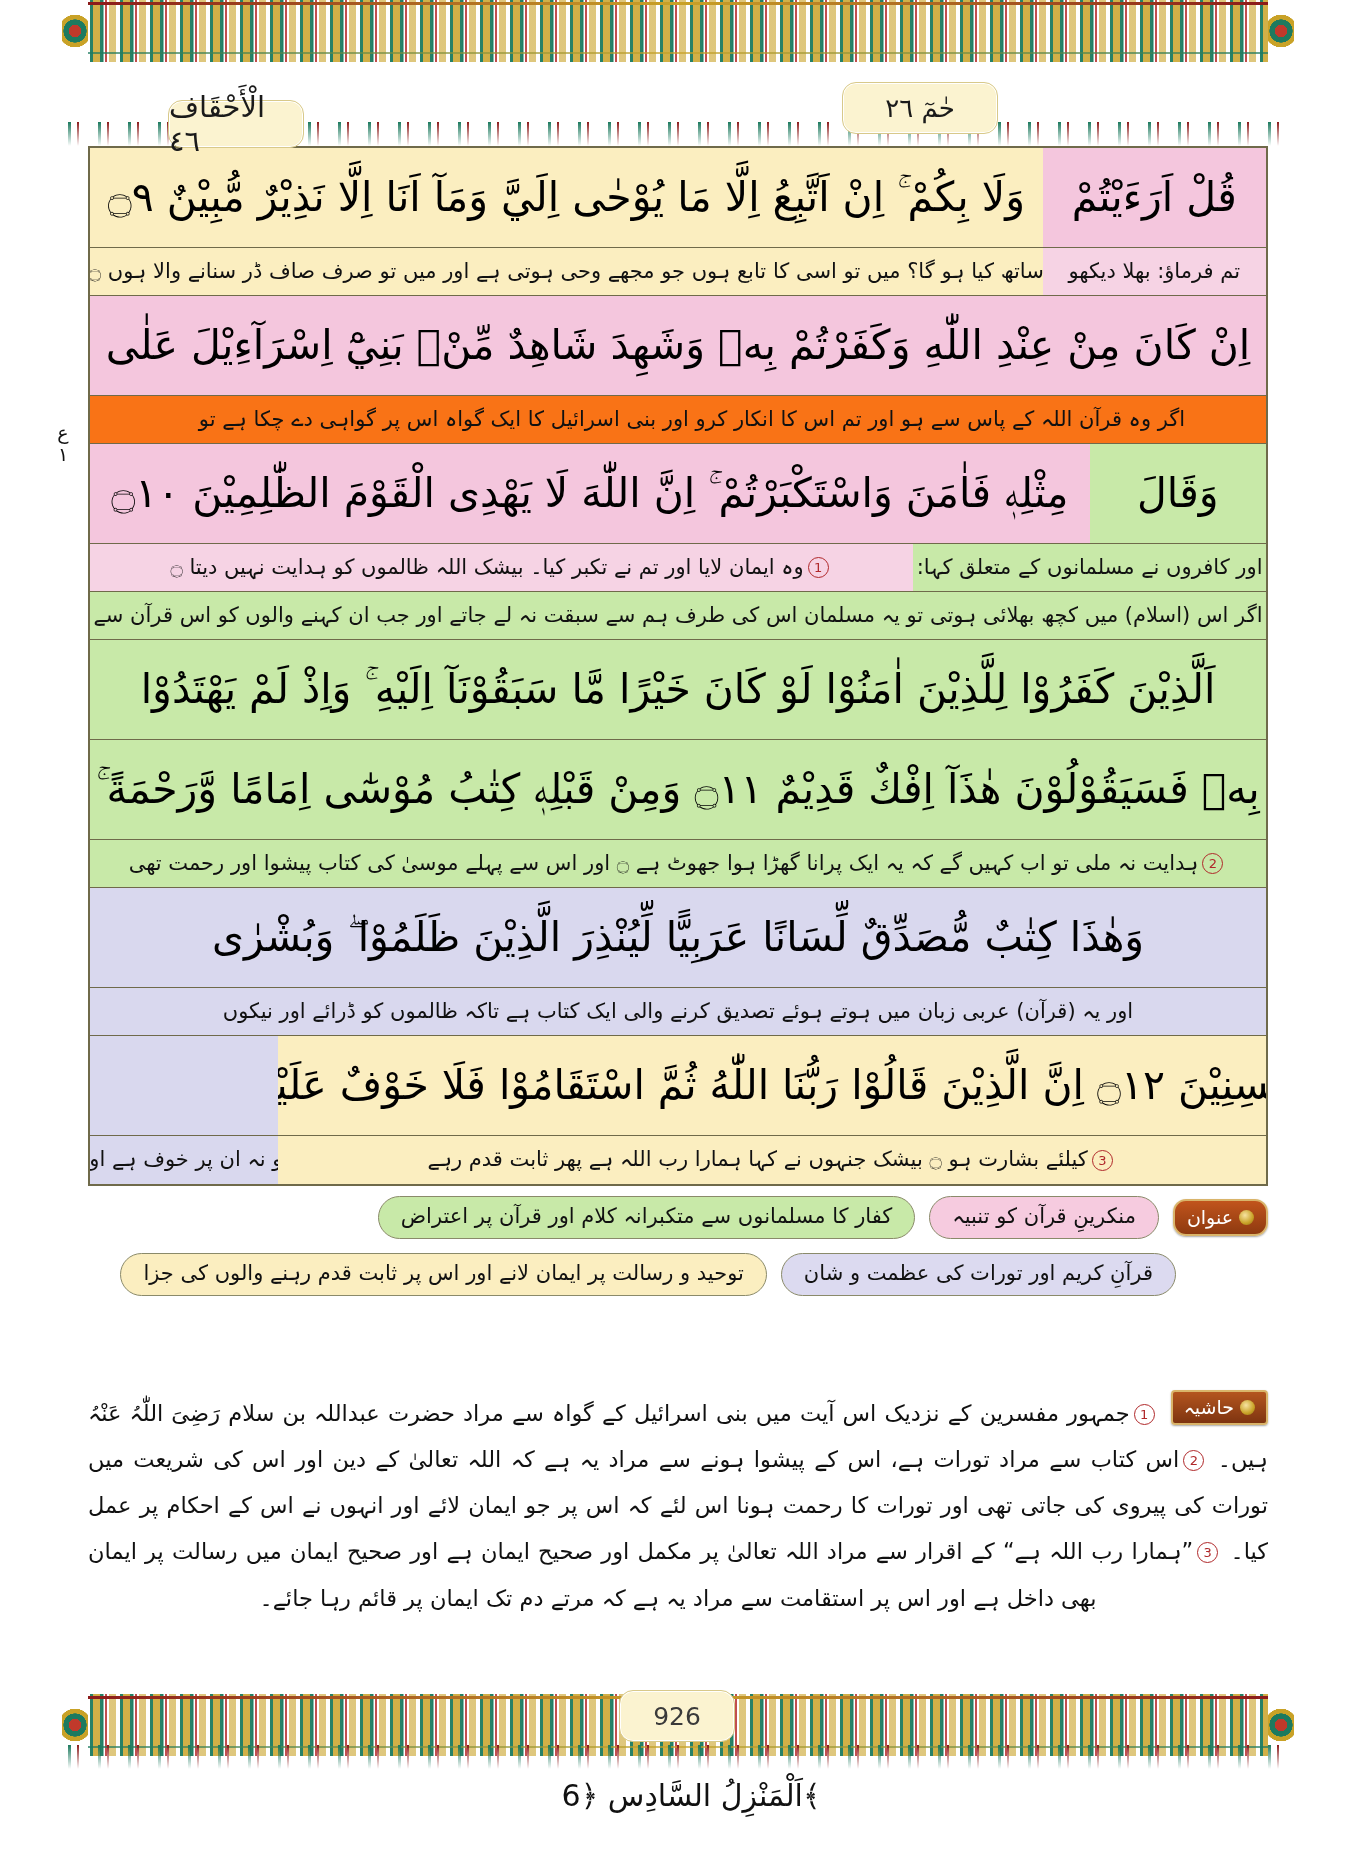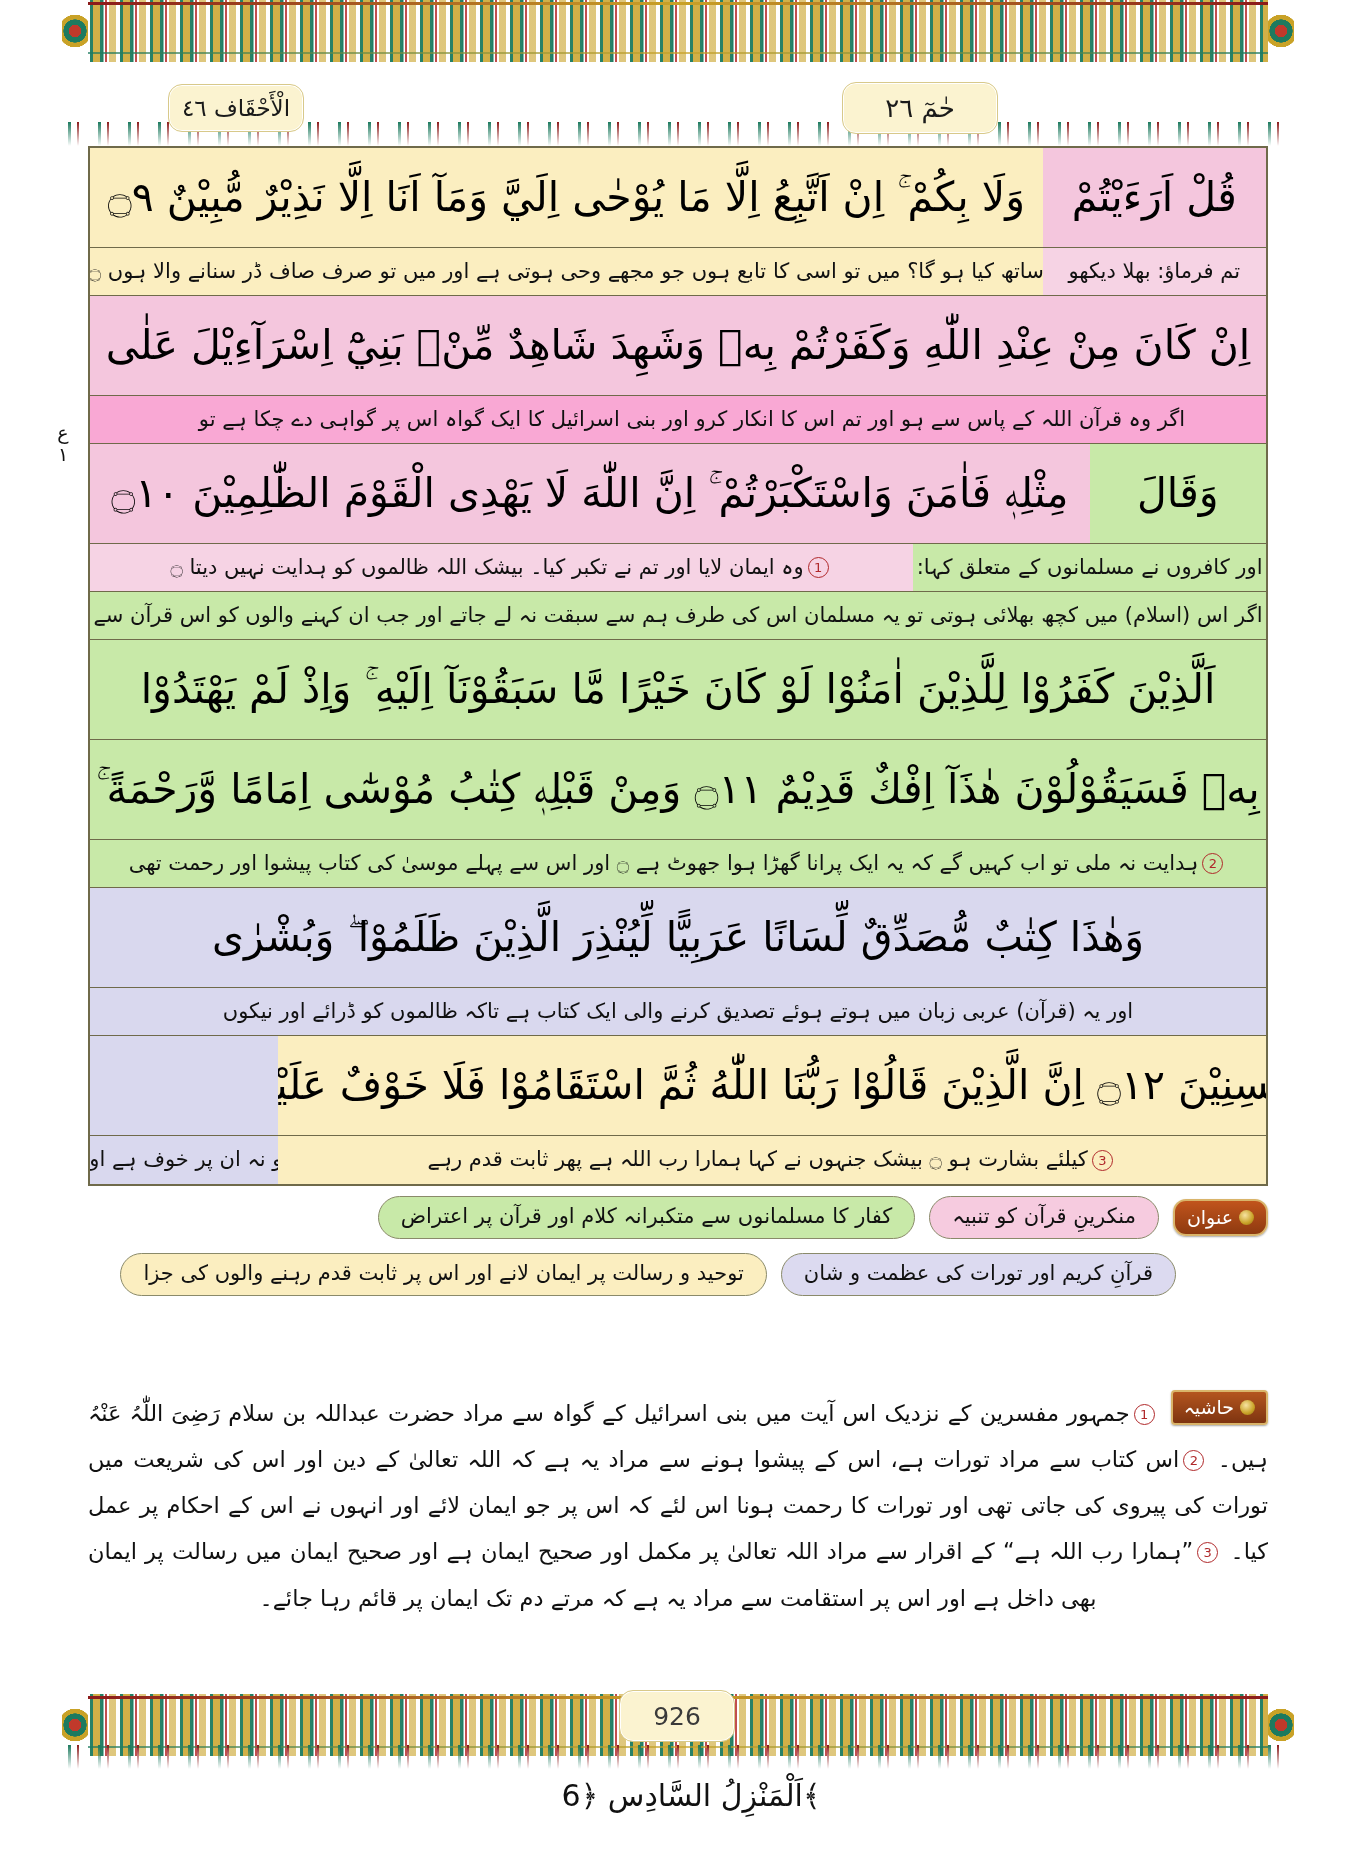--- a/index.html
+++ b/index.html
@@ -77,21 +77,21 @@
     position: absolute;
     background: #fbf3d0;
     border: 1px solid #d8c98a;
     border-radius: 14px;
     display: flex; align-items: center; justify-content: center;
     font-family: "DejaVu Sans", sans-serif;
     color: #1a1a1a;
     z-index: 5;
     box-shadow: 0 0 0 1px #fff inset;
   }
-  #surah-cartouche { left: 168px; top: 84px; width: 136px; height: 48px; font-size: 23px; }
+  #surah-cartouche { left: 168px; top: 100px; width: 136px; height: 48px; font-size: 29px; }
   #para-cartouche  { left: 842px; top: 82px; width: 156px; height: 52px; font-size: 26px; }
   #page-num-cartouche { left: 619px; top: 1690px; width: 116px; height: 52px; font-size: 25px; color:#3a3a3a;}
 
   
   #text-block {
     position: absolute;
     left: 88px; top: 146px;
     width: 1180px;
     border: 2px solid #6f6a4a;
     background: #fdf6d8;
@@ -268,21 +268,21 @@
         <div class="seg ar" style="background: rgb(251, 238, 192); width: 81%;">وَلَا بِكُمْ ۚ اِنْ اَتَّبِعُ اِلَّا مَا يُوْحٰى اِلَيَّ وَمَآ اَنَا اِلَّا نَذِيْرٌ مُّبِيْنٌ ۝٩</div>
       </div>
       <div class="band row-ur">
         <div class="seg ur" style="background: rgb(246, 211, 228); width: 19%;">تم فرماؤ: بھلا دیکھو</div>
         <div class="seg ur" style="background: rgb(251, 238, 192); width: 81%;">ساتھ کیا ہو گا؟ میں تو اسی کا تابع ہوں جو مجھے وحی ہوتی ہے اور میں تو صرف صاف ڈر سنانے والا ہوں ۝</div>
       </div>
       <div class="band row-ar">
         <div class="seg ar" style="background: rgb(244, 198, 221); width: 100%;">اِنْ كَانَ مِنْ عِنْدِ اللّٰهِ وَكَفَرْتُمْ بِهٖ وَشَهِدَ شَاهِدٌ مِّنْۢ بَنِيْٓ اِسْرَآءِيْلَ عَلٰى</div>
       </div>
       <div class="band row-ur">
-        <div class="seg ur" style="background: #f9a8d4; width: 100%; padding-left: 38px;">اگر وہ قرآن اللہ کے پاس سے ہو اور تم اس کا انکار کرو اور بنی اسرائیل کا ایک گواہ اس پر گواہی دے چکا ہے تو</div>
+        <div class="seg ur" style="background: #f97316; width: 100%; padding-left: 38px;">اگر وہ قرآن اللہ کے پاس سے ہو اور تم اس کا انکار کرو اور بنی اسرائیل کا ایک گواہ اس پر گواہی دے چکا ہے تو</div>
       </div>
       <div class="band row-ar">
         <div class="seg ar" style="background: rgb(200, 233, 168); width: 15%;">وَقَالَ</div>
         <div class="seg ar" style="background: rgb(244, 198, 221); width: 85%;">مِثْلِهٖ فَاٰمَنَ وَاسْتَكْبَرْتُمْ ۚ اِنَّ اللّٰهَ لَا يَهْدِى الْقَوْمَ الظّٰلِمِيْنَ ۝١٠</div>
       </div>
       <div class="band row-ur">
         <div class="seg ur" style="background: rgb(200, 233, 168); width: 30%;">اور کافروں نے مسلمانوں کے متعلق کہا:</div>
         <div class="seg ur" style="background: rgb(246, 211, 228); width: 70%;">
           <span class="fref">1</span>
           <span>وہ ایمان لایا اور تم نے تکبر کیا۔ بیشک اللہ ظالموں کو ہدایت نہیں دیتا ۝</span>

